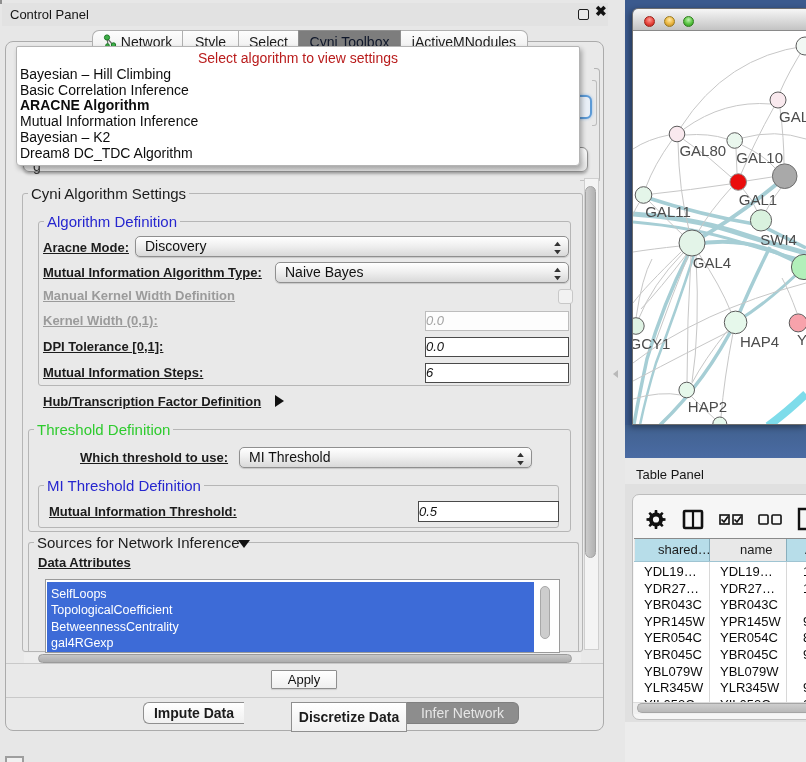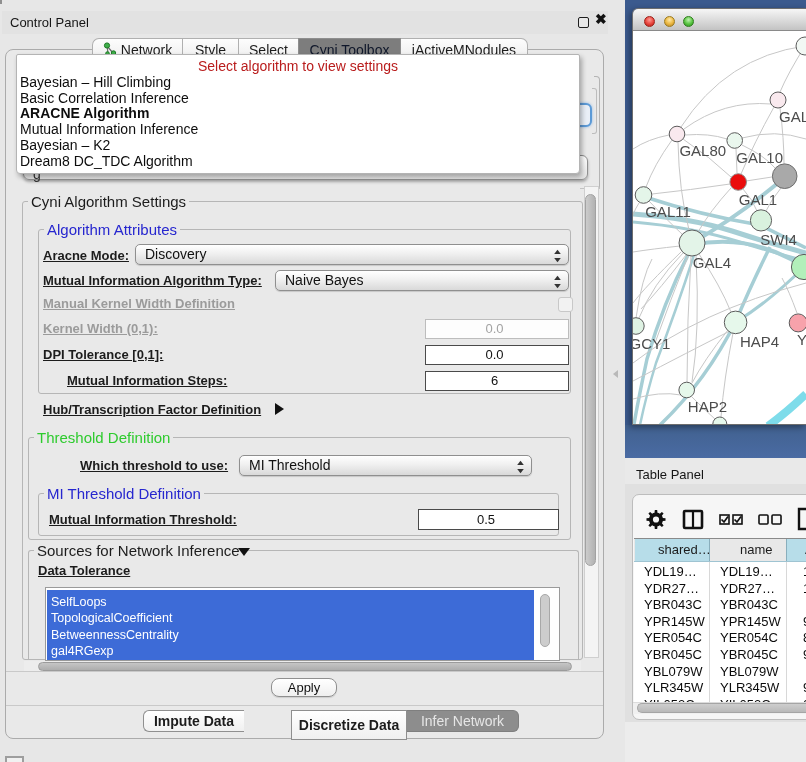--- a/index.html
+++ b/index.html
@@ -8,29 +8,29 @@
   .abs { position:absolute; }
   .lbl { position:absolute; font-size:13px; font-weight:bold; color:#1c1c1c; white-space:nowrap; line-height:15px;text-decoration:underline; }
   .dis { color:#9b9b9b; }
   .grp { position:absolute; border:1px solid #b6b6b6; border-radius:3px; }
   .gcap { position:absolute; font-size:15px; background:#e9e9e9; padding:0 3px; white-space:nowrap; z-index:2; line-height:16px; }
   .combo { position:absolute; height:21px; border:1px solid #8f8f8f; border-radius:5px;
            background:linear-gradient(#ffffff,#f0f0f0 45%,#d9d9d9); font-size:14px; color:#111;
            line-height:19px; padding-left:9px; box-shadow:0 1px 1px rgba(0,0,0,0.15); }
   .arr { position:absolute; right:6px; top:2.5px; width:9px; height:16px; }
   .fld { position:absolute; height:20px; background:#ffffff; border:1px solid #4a4a4a;
-         font-size:13px; color:#111; line-height:18px; text-align:center; padding-right:5px; }
+         font-size:13px; color:#111; line-height:18px; text-align:left; padding-right:5px;font-style:italic; }
   .fld.dis { border-color:#bdbdbd; color:#a3a3a3; background:#fdfdfd; }
 </style>
 </head>
 <body>
 
 <div class="abs" style="left:0; top:0; width:2px; height:4px; background:#8f8f8f;"></div>
 
-<div class="abs" id="cpwin" style="left:2px; top:8px; width:606px; height:733px;">
+<div class="abs" id="cpwin" style="left:2px; top:0; width:606px; height:733px;">
 
   <div class="abs" style="left:0; top:3px; width:606px; height:23px; background:#e2e2e2;"></div>
   <div class="abs" style="left:8px; top:7px; font-size:13px; color:#161616;">Control Panel</div>
   <div class="abs" style="left:576px; top:9px; width:11px; height:11px; border:1.5px solid #1e1e1e; border-radius:2px; background:#e8e8e8;"></div>
   <div class="abs" style="left:593px; top:3px; font-size:14px; font-weight:bold; color:#111;">✖</div>
 
   <div class="abs" style="left:3px; top:41px; width:599px; height:690px; border:1px solid #ababab; border-radius:8px; background:#e9e9e9;"></div>
 
   <div class="abs" style="left:90px; top:30px; height:23px; display:flex; z-index:3;">
     <div style="height:23px; width:90px; border:1px solid #b0b0b0; border-right:none; border-radius:7px 0 0 0; background:linear-gradient(#fdfdfd,#ededed); display:flex; align-items:center; justify-content:center;">
@@ -71,21 +71,21 @@
 
   <div class="abs" style="left:582px; top:178px; width:15px; height:472px; background:#f4f4f4; border:1px solid #cfcfcf;"></div>
   <div class="abs" style="left:583px; top:186px; width:11px; height:372px; background:linear-gradient(90deg,#cccccc,#b2b2b2); border:1px solid #a2a2a2; border-radius:5.5px;"></div>
 
   <div id="settings">
 
     <div class="grp" style="left:20px; top:193px; width:561px; height:459px;"></div>
     <div class="gcap" style="left:26px; top:186px; color:#1c1c1c;">Cyni Algorithm Settings</div>
 
     <div class="grp" style="left:36px; top:221px; width:533px; height:165px;"></div>
-    <div class="gcap" style="left:42px; top:214px; color:#2626cf;">Algorithm Attributes</div>
+    <div class="gcap" style="left:42px; top:214px; color:#2626cf;">Algorithm Definition</div>
 
     <div class="lbl" style="left:41px; top:240px;">Aracne Mode:</div>
     <div class="combo" style="left:133px; top:236px; width:434px;">Discovery
       <svg class="arr" viewBox="0 0 9 16">
           <path d="M1.2 6 L4.5 1.8 L7.8 6 Z" fill="#333"></path>
           <path d="M1.2 10 L4.5 14.2 L7.8 10 Z" fill="#333"></path>
         </svg>
     </div>
     <div class="lbl" style="left:41px; top:265px;">Mutual Information Algorithm Type:</div>
     <div class="combo" style="left:273px; top:262px; width:294px;">Naive Bayes
@@ -93,21 +93,21 @@
           <path d="M1.2 6 L4.5 1.8 L7.8 6 Z" fill="#333"></path>
           <path d="M1.2 10 L4.5 14.2 L7.8 10 Z" fill="#333"></path>
         </svg>
     </div>
     <div class="lbl dis" style="left:41px; top:288px;">Manual Kernel Width Definition</div>
     <div class="abs" style="left:556px; top:289px; width:15px; height:15px; border:1px solid #c8c8c8; border-radius:3px; background:#f2f2f2;"></div>
     <div class="lbl dis" style="left:41px; top:313px;">Kernel Width (0,1):</div>
     <div class="fld dis" style="left:423px; top:311px; width:144px;">0.0</div>
     <div class="lbl" style="left:41px; top:339px;">DPI Tolerance [0,1]:</div>
     <div class="fld" style="left:423px; top:337px; width:144px;">0.0</div>
-    <div class="lbl" style="left:41px; top:365px;margin-left:24px;">Mutual Information Steps:</div>
+    <div class="lbl" style="left:41px; top:365px;">Mutual Information Steps:</div>
     <div class="fld" style="left:423px; top:363px; width:144px;">6</div>
 
     <div class="lbl" style="left:41px; top:394px;">Hub/Transcription Factor Definition</div>
     <div class="abs" style="left:273px; top:395px; width:0; height:0; border-top:6.5px solid transparent; border-bottom:6.5px solid transparent; border-left:9px solid #111;"></div>
 
     <div class="grp" style="left:26px; top:429px; width:543px; height:103px;"></div>
     <div class="gcap" style="left:32px; top:422px; color:#2ecb2e;">Threshold Definition</div>
 
     <div class="lbl" style="left:78px; top:450px;">Which threshold to use:</div>
     <div class="combo" style="left:237px; top:447px; width:293px;">MI Threshold
@@ -118,35 +118,35 @@
     </div>
 
     <div class="grp" style="left:36px; top:485px; width:521px; height:43px;"></div>
     <div class="gcap" style="left:42px; top:478px; color:#2626cf;">MI Threshold Definition</div>
     <div class="lbl" style="left:47px; top:504px;">Mutual Information Threshold:</div>
     <div class="fld" style="left:416px; top:501px; width:141px; height:21px; line-height:19px;">0.5</div>
 
     <div class="grp" style="left:26px; top:542px; width:551px; height:110px; border-radius:3px 3px 0 0; border-bottom:none;"></div>
     <div class="gcap" style="left:32px; top:535px; color:#1c1c1c;">Sources for Network Inference</div>
     <div class="abs" style="left:236px; top:540px; width:0; height:0; border-left:6.5px solid transparent; border-right:6.5px solid transparent; border-top:8px solid #111; z-index:3;"></div>
-    <div class="lbl" style="left:36px; top:555px;">Data Tolerance</div>
+    <div class="lbl" style="left:36px; top:555px;">Data Attributes</div>
 
     <div class="abs" style="left:43px; top:579px; width:515px; height:74px; background:#ffffff; border:1px solid #9a9a9a; overflow:hidden;">
       <div class="abs" style="left:1px; top:2px; width:487px; height:71px; background:#3d6bd7;"></div>
       <div class="abs" style="left:5px; top:6px; font-size:12.5px; color:#ffffff; line-height:16.3px;">
         SelfLoops<br>TopologicalCoefficient<br>BetweennessCentrality<br>gal4RGexp
       </div>
       <div class="abs" style="left:494px; top:6px; width:10px; height:53px; background:#cdcdcd; border:1px solid #a8a8a8; border-radius:5px;"></div>
     </div>
 
     <div class="abs" style="left:22px; top:653px; width:557px; height:11px; background:#ededed;"></div>
     <div class="abs" style="left:36px; top:654px; width:534px; height:9px; background:linear-gradient(#c6c6c6,#adadad); border:1px solid #9b9b9b; border-radius:5px;"></div>
   </div>
 
-  <div class="abs" style="left:269px; top:670px; width:66px; height:19px; border:1px solid #8f8f8f; border-radius:8px; background:linear-gradient(#ffffff,#efefef); font-size:13px; color:#111; text-align:center; line-height:17px; box-shadow:0 1px 1px rgba(0,0,0,0.12);">Apply</div>
+  <div class="abs" style="left:269px; top:670px; width:66px; height:19px; border:1px solid #8f8f8f; border-radius:1px; background:linear-gradient(#ffffff,#efefef); font-size:13px; color:#111; text-align:center; line-height:17px; box-shadow:0 1px 1px rgba(0,0,0,0.12);">Apply</div>
 
   <div class="abs" style="left:4px; top:663px; width:597px; height:1px; background:#c9c9c9;"></div>
   <div class="abs" style="left:4px; top:697px; width:597px; height:1px; background:#c9c9c9;"></div>
 
   <div class="abs" style="left:141px; top:702px; height:22px; display:flex; z-index:3;">
     <div style="height:22px; width:101px; border:1px solid #8f8f8f; border-right:none; border-radius:6px 0 0 6px; background:linear-gradient(#ffffff,#f0f0f0); display:flex; align-items:center; justify-content:center; font-size:14px; font-weight:bold; color:#1c1c1c;">Impute Data</div>
     <div style="height:30px; width:116px; border:1px solid #8f8f8f; background:linear-gradient(#ffffff,#f0f0f0); display:flex; align-items:center; justify-content:center; font-size:14px; font-weight:bold; color:#1c1c1c;margin-left:47px;">Discretize Data</div>
     <div style="height:22px; width:112px; border:1px solid #7f7f7f; border-left:none; border-radius:0 6px 6px 0; background:#8d8d8d; display:flex; align-items:center; justify-content:center; font-size:14px; color:#e6e6e6;">Infer Network</div>
   </div>
 </div>

